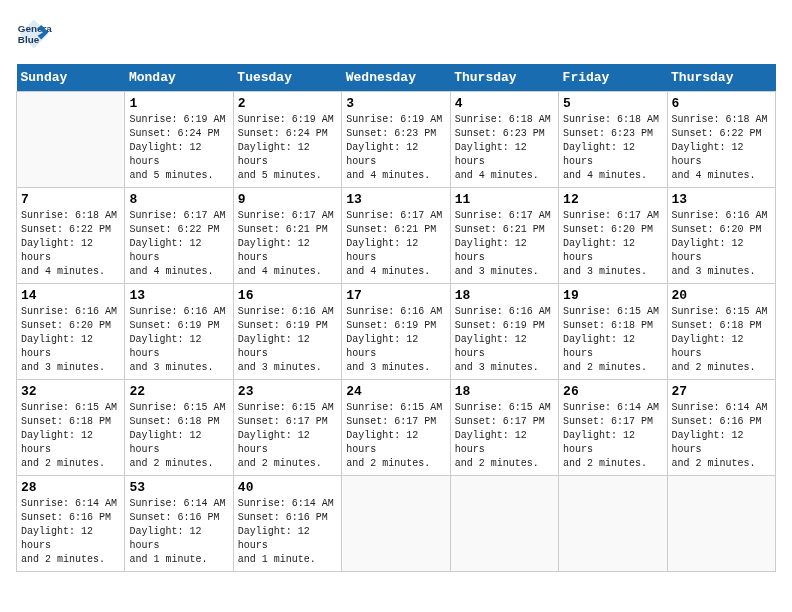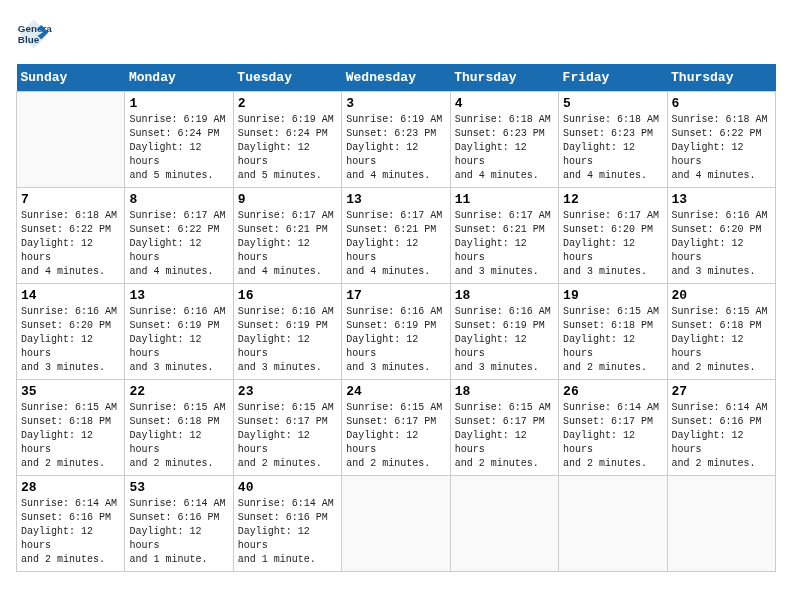--- a/index.html
+++ b/index.html
@@ -261,21 +261,21 @@
         <td>
           <div class="day-num">20</div>
           <div class="day-info" style="white-space: pre-line;">Sunrise: 6:15 AM
 Sunset: 6:18 PM
 Daylight: 12 hours
 and 2 minutes.</div>
         </td>
       </tr>
       <tr>
         <td>
-          <div class="day-num">35</div>
+          <div class="day-num">32</div>
           <div class="day-info" style="white-space: pre-line;">Sunrise: 6:15 AM
 Sunset: 6:18 PM
 Daylight: 12 hours
 and 2 minutes.</div>
         </td>
         <td>
           <div class="day-num">22</div>
           <div class="day-info" style="white-space: pre-line;">Sunrise: 6:15 AM
 Sunset: 6:18 PM
 Daylight: 12 hours

